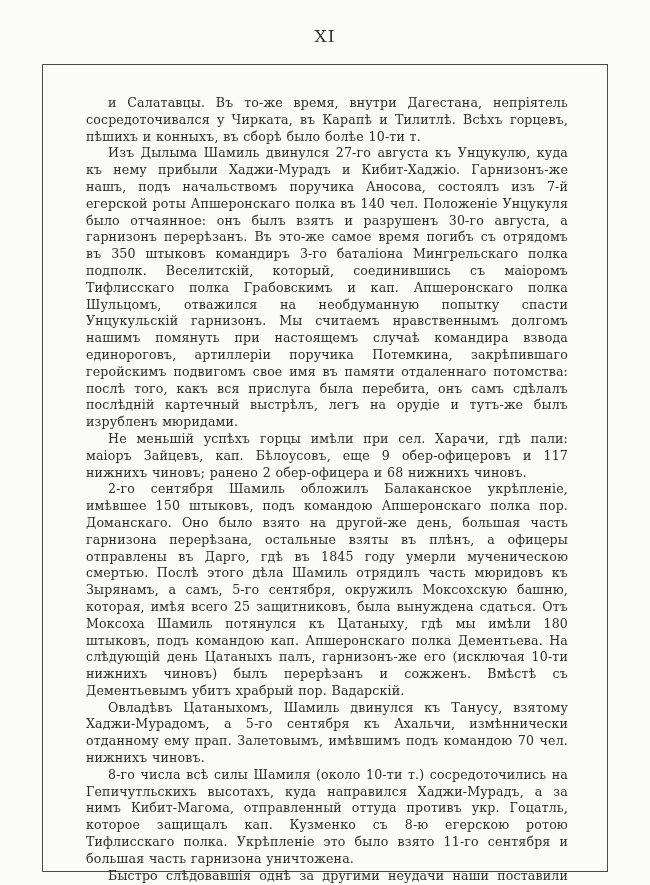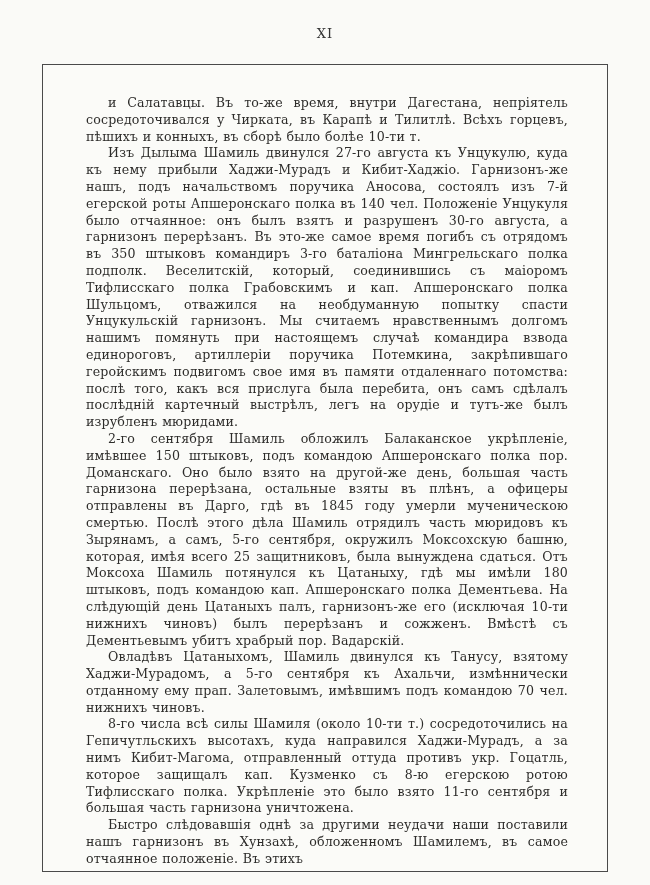--- a/index.html
+++ b/index.html
@@ -14,21 +14,21 @@
     font-family: "DejaVu Serif", "Liberation Serif", serif;
     color: #2b2b2b;
     overflow: hidden;
   }
   .page-number {
     position: absolute;
     top: 26px;
     left: 0;
     width: 100%;
     text-align: center;
-    font-size: 13px;
+    font-size: 17px;
     letter-spacing: 1px;
     color: #333;
   }
   .page-frame {
     position: absolute;
     left: 42px;
     top: 64px;
     width: 566px;
     height: 808px;
     border: 1px solid #4a4a4a;
@@ -55,18 +55,19 @@
 </style>
 </head>
 <body>
 
 <div class="page-number">XI</div>
 
 <div class="page-frame">
   <div class="text-block">
     <p>и Салатавцы. Въ то-же время, внутри Дагестана, непріятель сосредоточивался у Чирката, въ Карапѣ и Тилитлѣ. Всѣхъ горцевъ, пѣшихъ и конныхъ, въ сборѣ было болѣе 10-ти т.</p>
     <p>Изъ Дылыма Шамиль двинулся 27-го августа къ Унцукулю, куда къ нему прибыли Хаджи-Мурадъ и Кибит-Хаджіо. Гарнизонъ-же нашъ, подъ начальствомъ поручика Аносова, состоялъ изъ 7-й егерской роты Апшеронскаго полка въ 140 чел. Положеніе Унцукуля было отчаянное: онъ былъ взятъ и разрушенъ 30-го августа, а гарнизонъ перерѣзанъ. Въ это-же самое время погибъ съ отрядомъ въ 350 штыковъ командиръ 3-го баталіона Мингрельскаго полка подполк. Веселитскій, который, соединившись съ маіоромъ Тифлисскаго полка Грабовскимъ и кап. Апшеронскаго полка Шульцомъ, отважился на необдуманную попытку спасти Унцукульскій гарнизонъ. Мы считаемъ нравственнымъ долгомъ нашимъ помянуть при настоящемъ случаѣ командира взвода единороговъ, артиллеріи поручика Потемкина, закрѣпившаго геройскимъ подвигомъ свое имя въ памяти отдаленнаго потомства: послѣ того, какъ вся прислуга была перебита, онъ самъ сдѣлалъ послѣдній картечный выстрѣлъ, легъ на орудіе и тутъ-же былъ изрубленъ мюридами.</p>
+    <p>Не меньшій успѣхъ горцы имѣли при сел. Харачи, гдѣ пали: маіоръ Зайцевъ, кап. Бѣлоусовъ, еще 9 обер-офицеровъ и 117 нижнихъ чиновъ; ранено 2 обер-офицера и 68 нижнихъ чиновъ.</p>
     <p>2-го сентября Шамиль обложилъ Балаканское укрѣпленіе, имѣвшее 150 штыковъ, подъ командою Апшеронскаго полка пор. Доманскаго. Оно было взято на другой-же день, большая часть гарнизона перерѣзана, остальные взяты въ плѣнъ, а офицеры отправлены въ Дарго, гдѣ въ 1845 году умерли мученическою смертью. Послѣ этого дѣла Шамиль отрядилъ часть мюридовъ къ Зырянамъ, а самъ, 5-го сентября, окружилъ Моксохскую башню, которая, имѣя всего 25 защитниковъ, была вынуждена сдаться. Отъ Моксоха Шамиль потянулся къ Цатаныху, гдѣ мы имѣли 180 штыковъ, подъ командою кап. Апшеронскаго полка Дементьева. На слѣдующій день Цатаныхъ палъ, гарнизонъ-же его (исключая 10-ти нижнихъ чиновъ) былъ перерѣзанъ и сожженъ. Вмѣстѣ съ Дементьевымъ убитъ храбрый пор. Вадарскій.</p>
     <p>Овладѣвъ Цатаныхомъ, Шамиль двинулся къ Танусу, взятому Хаджи-Мурадомъ, а 5-го сентября къ Ахальчи, измѣннически отданному ему прап. Залетовымъ, имѣвшимъ подъ командою 70 чел. нижнихъ чиновъ.</p>
     <p>8-го числа всѣ силы Шамиля (около 10-ти т.) сосредоточились на Гепичутльскихъ высотахъ, куда направился Хаджи-Мурадъ, а за нимъ Кибит-Магома, отправленный оттуда противъ укр. Гоцатль, которое защищалъ кап. Кузменко съ 8-ю егерскою ротою Тифлисскаго полка. Укрѣпленіе это было взято 11-го сентября и большая часть гарнизона уничтожена.</p>
     <p>Быстро слѣдовавшія однѣ за другими неудачи наши поставили нашъ гарнизонъ въ Хунзахѣ, обложенномъ Шамилемъ, въ самое отчаянное положеніе. Въ этихъ</p>
   </div>
 </div>
 
 </body></html>

